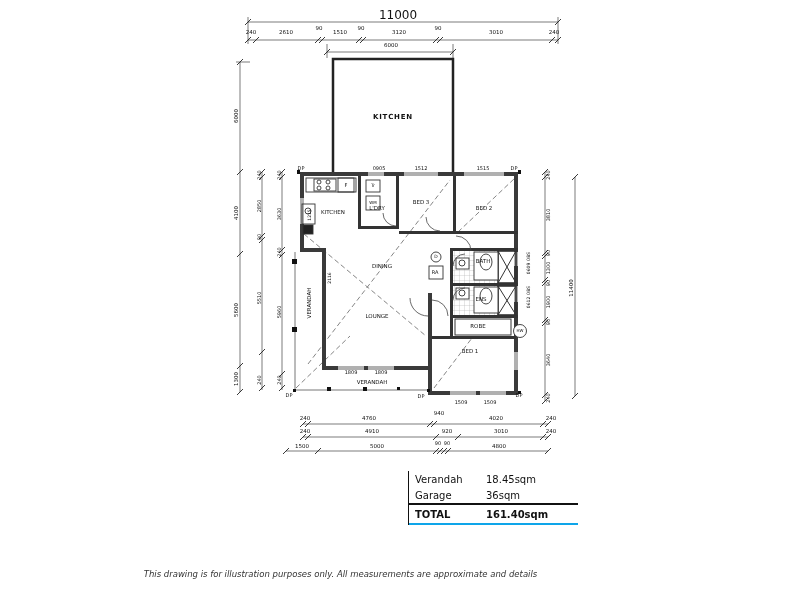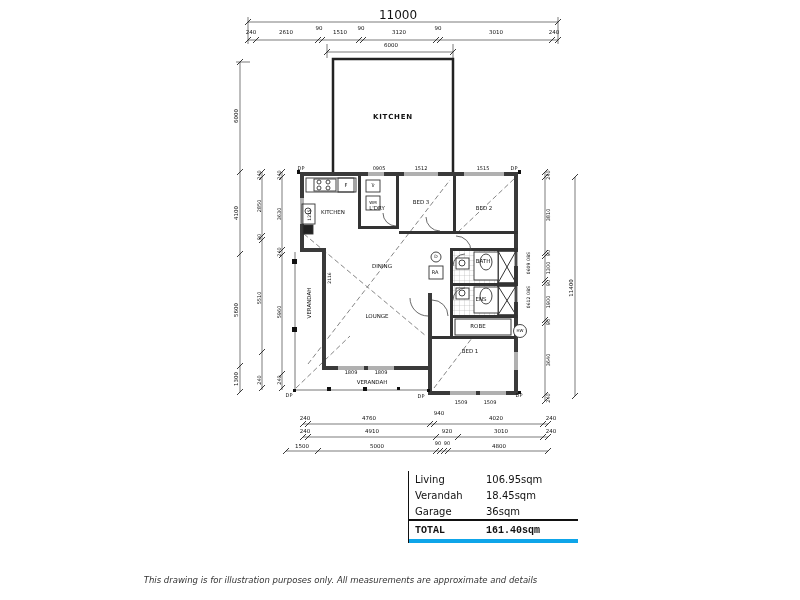--- a/index.html
+++ b/index.html
@@ -7,24 +7,24 @@
         font-family:"DejaVu Sans",sans-serif;color:#111;}
   #plan-svg{position:absolute;left:0;top:0;}
   .lbl{position:absolute;transform:translate(-50%,-50%);white-space:nowrap;color:#111;
        font-family:"DejaVu Sans",sans-serif;line-height:1;}
   
   #area-table{position:absolute;left:408px;top:471px;width:170px;font-size:10px;}
   #area-table .tbl{border-left:1.5px solid #111;}
   .trow{display:flex;align-items:center;height:16px;padding-left:6px;}
   .trow .val{margin-left:auto;width:92px;text-align:left;}
   .rule-thin{border-bottom:1.5px solid #111;}
-  .rule-thick{border-top:2px solid #111;border-bottom:4px solid #0ea5e9;font-weight:bold;height:18px;font-family:Liberation Mono, monospace;}
+  .rule-thick{border-top:2px solid #111;border-bottom:2px solid #0ea5e9;font-weight:bold;height:18px;}
   
   #disclaimer{position:absolute;left:0;top:568px;width:681px;text-align:center;
-              font-style:italic;font-size:8.5px;color:#333;line-height:1.5;margin-top:6px;}
+              font-style:italic;font-size:8.5px;color:#333;line-height:1.5;}
 </style>
 </head>
 <body>
 
 <div id="page">
 
   <svg id="plan-svg" width="800" height="600" viewBox="0 0 800 600">
     <defs>
       <pattern id="tiles" width="5" height="5" patternUnits="userSpaceOnUse">
         <rect width="5" height="5" fill="#ffffff"></rect>
@@ -252,24 +252,20 @@
       <span class="lbl" style="left: 373px; top: 186px; font-size: 4.5px; transform: translate(-50%, -50%);">Tr</span>
       <span class="lbl" style="left: 373px; top: 203px; font-size: 4px; transform: translate(-50%, -50%);">WM</span>
       <span class="lbl" style="left: 435px; top: 272px; font-size: 5px; transform: translate(-50%, -50%);">RA</span>
       <span class="lbl" style="left: 436px; top: 257px; font-size: 4.5px; transform: translate(-50%, -50%);">D</span>
       <span class="lbl" style="left: 520px; top: 331px; font-size: 4px; transform: translate(-50%, -50%);">HW</span>
     </div>
 
   <div id="area-table">
     <div class="tbl">
       <div class="trow">
-        <span>Living</span>
-        <span class="val">106.95sqm</span>
-      </div>
-      <div class="trow">
         <span>Verandah</span>
         <span class="val">18.45sqm</span>
       </div>
       <div class="trow">
         <span>Garage</span>
         <span class="val">36sqm</span>
       </div>
       <div class="trow rule-thick">
         <span>TOTAL</span>
         <span class="val">161.40sqm</span>

